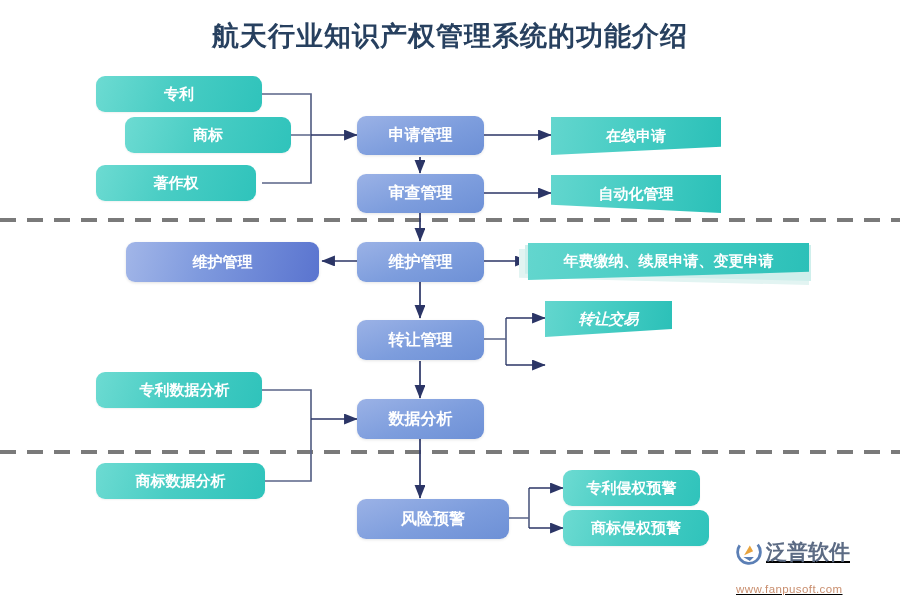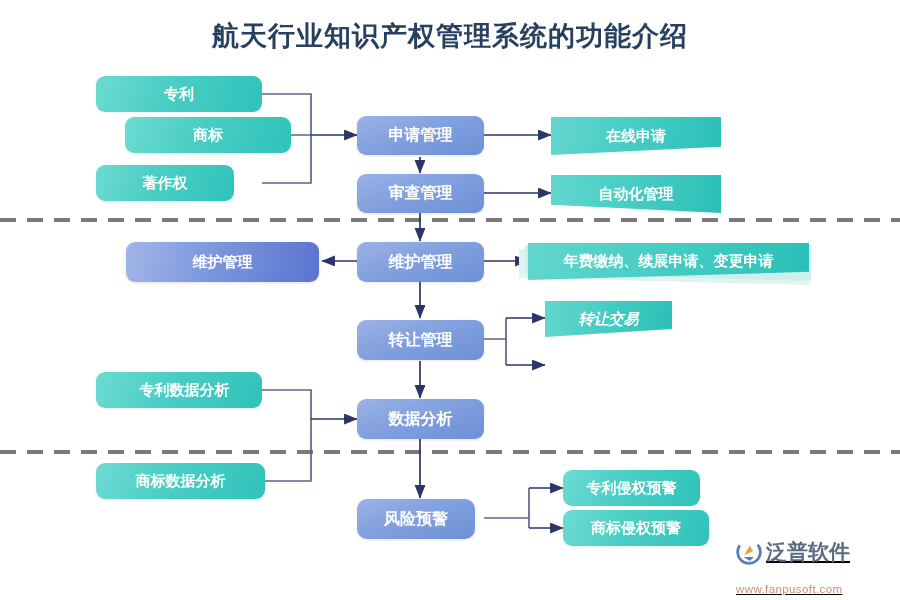--- a/index.html
+++ b/index.html
@@ -152,40 +152,40 @@
       <path d="M529,528 L563,528" stroke="#2b3566" marker-end="url(#ah)"></path>
     </g>
   </svg>
 
   <div class="node teal" style="left:96px;top:76px;width:166px;height:36px;">
     <span>专利</span>
   </div>
   <div class="node teal" style="left:101px;top:117px;width:166px;height:36px;margin-left:24px;">
     <span>商标</span>
   </div>
-  <div class="node teal" style="left:96px;top:165px;width:138px;height:36px;">
+  <div class="node teal" style="left:96px;top:165px;width:160px;height:36px;">
     <span>著作权</span>
   </div>
 
   <div class="node blue" style="left:357px;top:116px;width:127px;height:39px;">
     <span>申请管理</span>
   </div>
   <div class="node blue" style="left:357px;top:174px;width:127px;height:39px;">
     <span>审查管理</span>
   </div>
   <div class="node blue" style="left:357px;top:242px;width:127px;height:40px;">
     <span>维护管理</span>
   </div>
   <div class="node blue" style="left:357px;top:320px;width:127px;height:40px;">
     <span>转让管理</span>
   </div>
   <div class="node blue" style="left:357px;top:399px;width:127px;height:40px;">
     <span>数据分析</span>
   </div>
-  <div class="node blue" style="left:357px;top:499px;width:118px;height:40px;border-radius:10px;">
+  <div class="node blue" style="left:357px;top:499px;width:152px;height:40px;">
     <span>风险预警</span>
   </div>
 
   <div class="node ribbon" style="left:551px;top:117px;width:170px;height:38px;">
     <span>在线申请</span>
   </div>
   <div class="node ribbon-r" style="left:551px;top:175px;width:170px;height:38px;">
     <span>自动化管理</span>
   </div>
 

